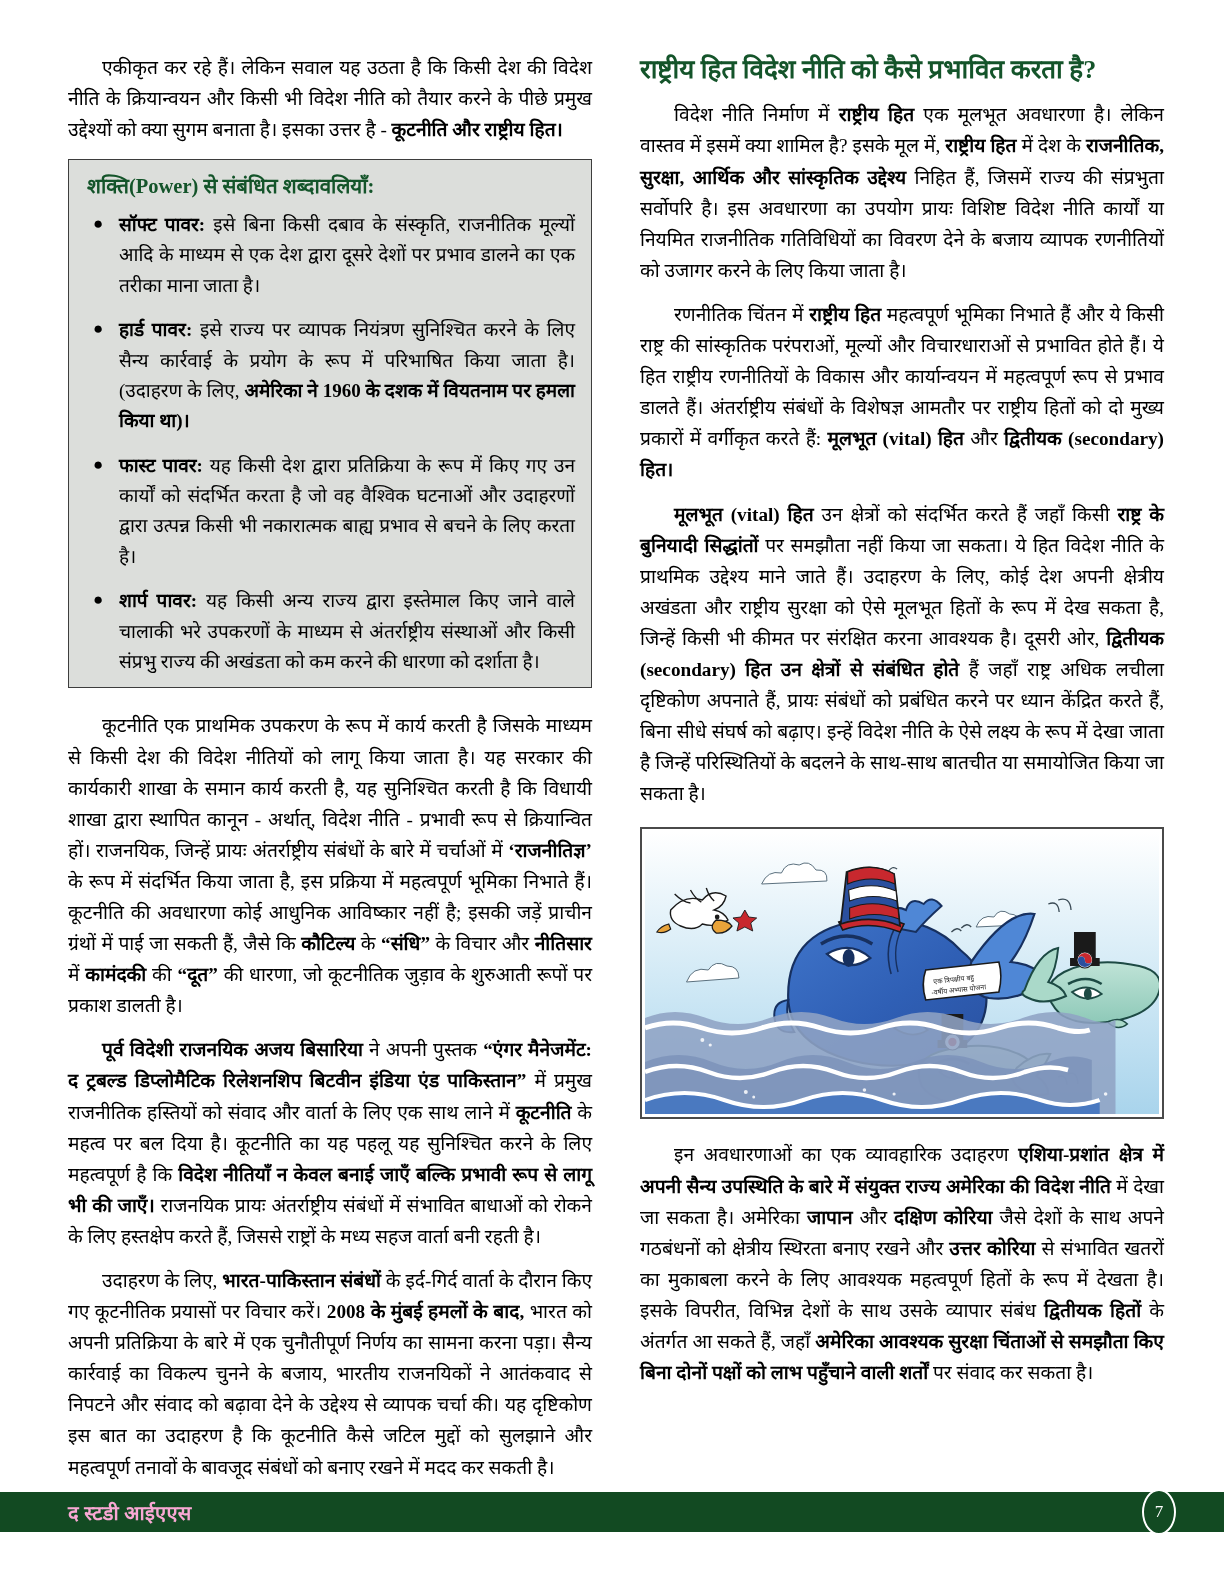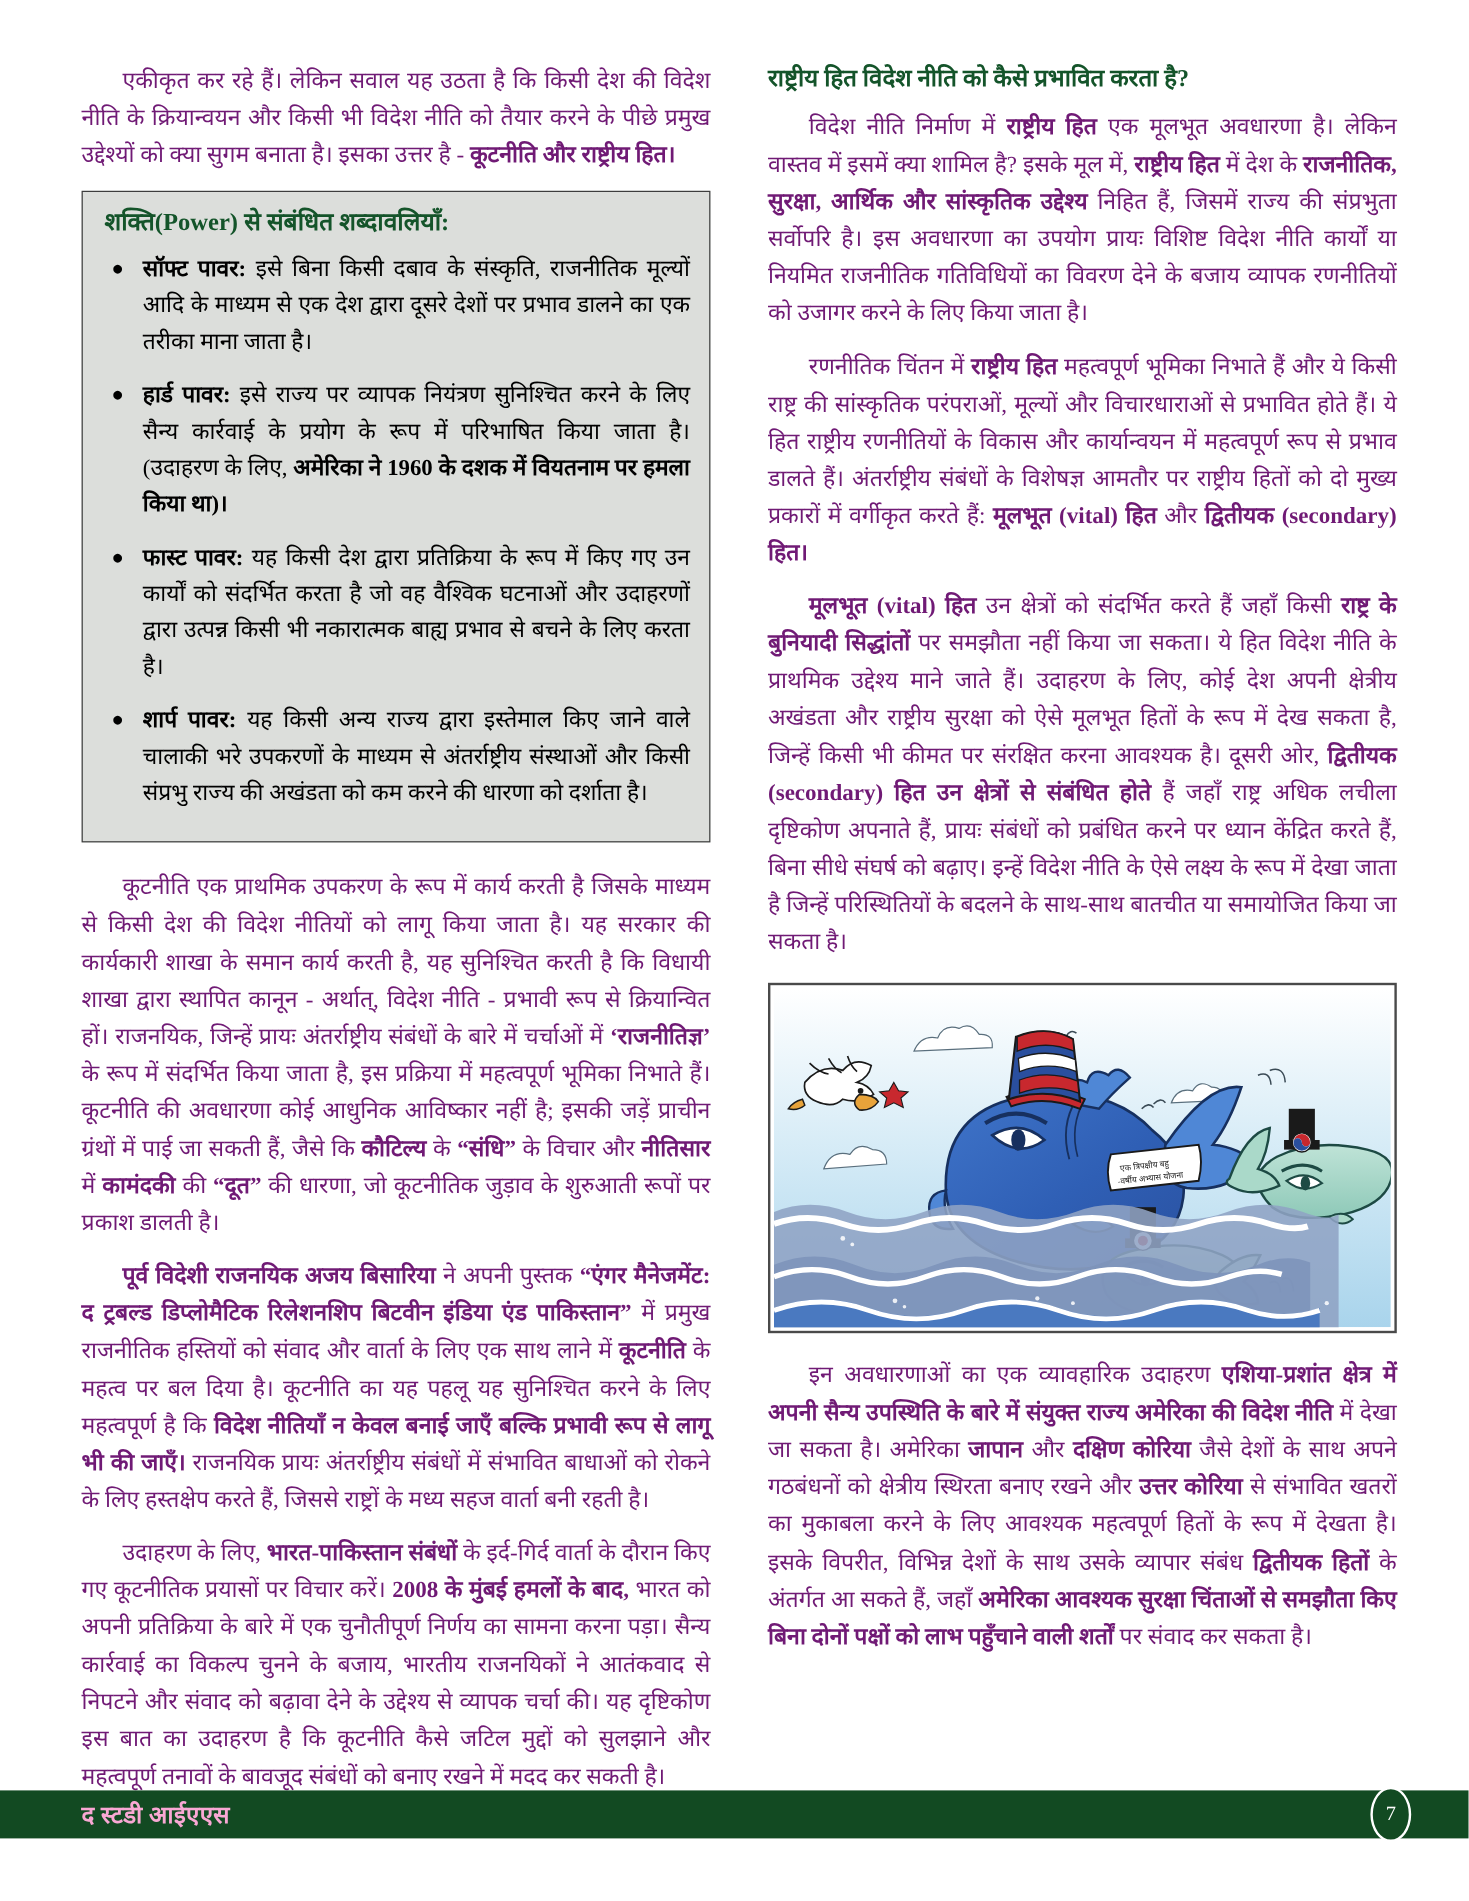--- a/index.html
+++ b/index.html
@@ -28,30 +28,30 @@
   .col {
     width: 524px;
     box-sizing: border-box;
   }
   p.body {
     margin: 0 0 13px 0;
     font-size: 19.2px;
     line-height: 1.62;
     text-align: justify;
     text-indent: 34px;
-    color: #701a75;
+    color: #000000;
     hyphens: none;
   }
   b, strong { font-weight: bold; }
 
   
   .power-box {
     border: 1.6px solid #3d3d3d;
     background: #dcdedb;
-    padding: 13px 16px 20px 16px;
+    padding: 13px 16px 6px 16px;
     margin: 14px 0 22px 0;
     box-sizing: border-box;
   }
   .power-box-title {
     font-size: 20.5px;
     font-weight: bold;
     color: #14542a;
     margin: 0 0 9px 2px;
     line-height: 1.35;
   }
@@ -74,21 +74,21 @@
     position: absolute;
     left: 8px;
     top: 0px;
     font-size: 17px;
     line-height: 1.6;
     color: #000;
   }
 
   
   h2.section-heading {
-    font-size: 20px;
+    font-size: 26px;
     font-weight: bold;
     color: #14542a;
     margin: 4px 0 11px 0;
     line-height: 1.4;
   }
   h2.section-heading.first { margin-top: 0; }
 
   
   .figure {
     margin: 18px 0 20px 0;

